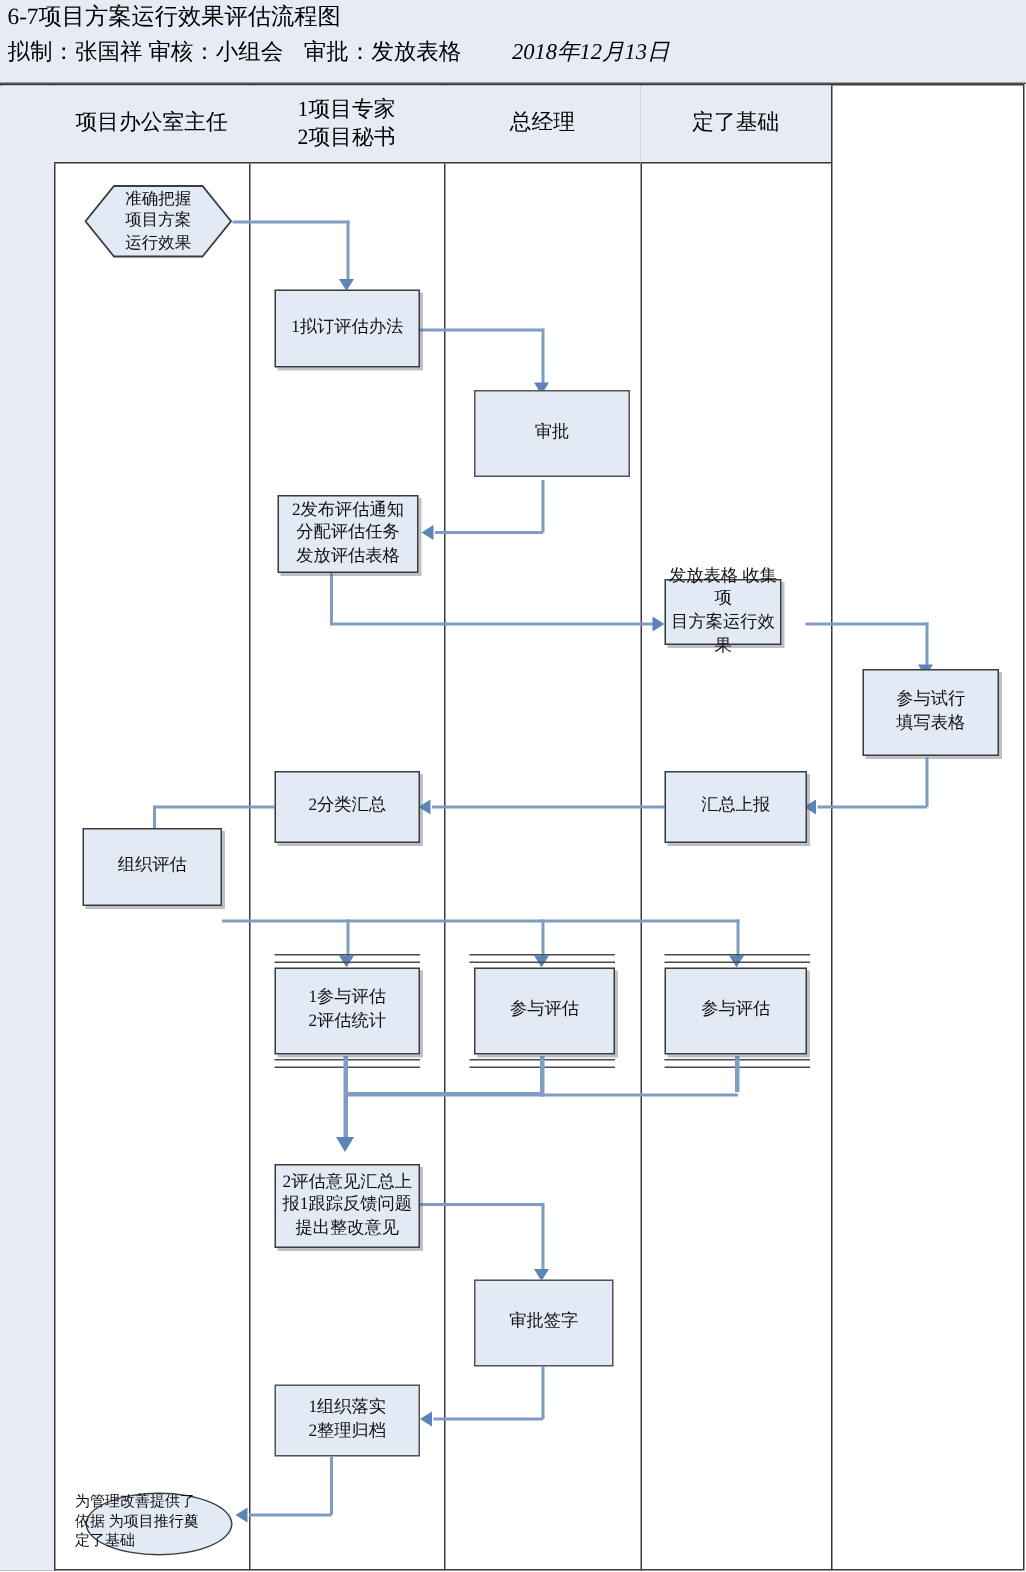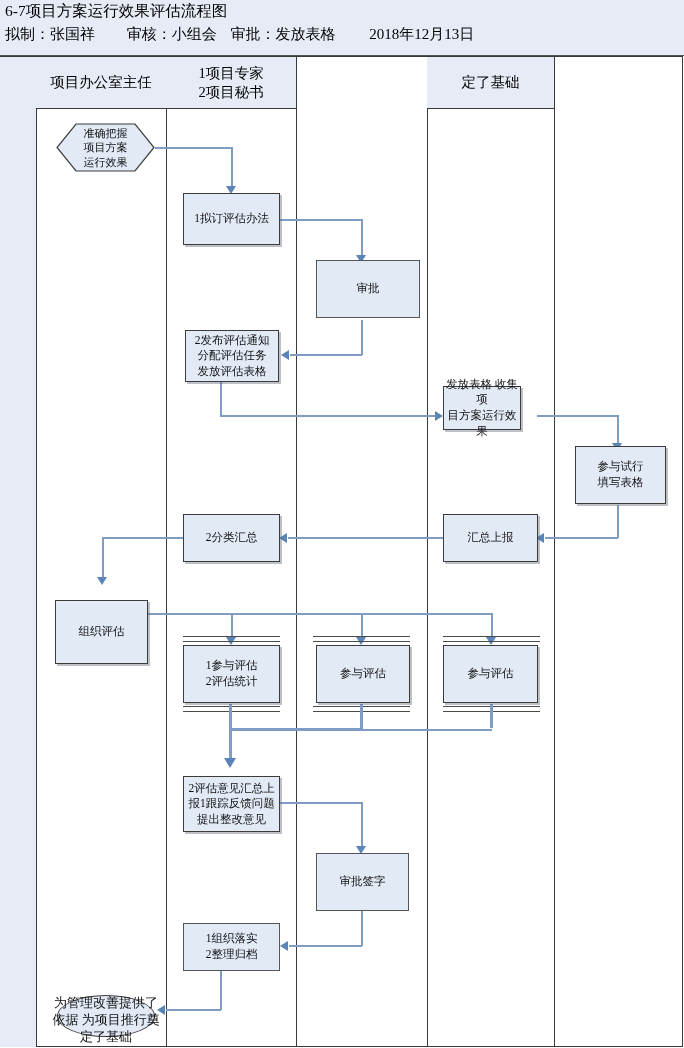--- a/index.html
+++ b/index.html
@@ -7,23 +7,23 @@
   #page{position:relative;width:684px;height:1048px;overflow:hidden;background:#fff;}
 
   
   .hdr{position:absolute;left:0;top:0;width:684px;height:56px;background:#e6ebf5;
        border-bottom:1px solid #555;box-sizing:border-box;}
   .hdr-title{position:absolute;left:5px;top:1px;font-size:15.5px;color:#000;
              letter-spacing:0px;white-space:nowrap;}
   .hdr-meta{position:absolute;left:5px;top:25px;font-size:15px;color:#000;white-space:nowrap;}
   .hdr-meta span{display:inline-block;}
   .m1{}
-  .m2{margin-left:28px;}
+  .m2{}
   .m3{margin-left:10px;}
-  .m4{margin-left:30px;font-family:"Liberation Serif",serif;}
+  .m4{margin-left:30px;font-family:"Liberation Serif",serif;font-style:italic;}
 
   
   .frame{position:absolute;left:0;top:56px;width:683px;height:991px;
          border:1px solid #3a3a3a;box-sizing:border-box;}
   .sidestrip{position:absolute;left:0;top:57px;width:36px;height:990px;background:#e6ebf5;}
   .vdiv{position:absolute;width:0;border-left:1px solid #3a3a3a;top:57px;height:990px;}
   .colhdr{position:absolute;top:57px;height:52px;background:#e6ebf5;
           border-bottom:1px solid #3a3a3a;box-sizing:border-box;
           display:flex;align-items:center;justify-content:center;text-align:center;
           font-size:14.5px;line-height:1.25;color:#000;}
@@ -35,21 +35,21 @@
         font-size:11.5px;line-height:1.35;color:#111;
         box-shadow:2px 2px 0 rgba(90,100,115,.40);}
   .node.plain{box-shadow:none;border:1px solid #555;}
   .hexwrap{position:absolute;}
   .hexwrap .hx{position:absolute;left:0;top:0;}
   .hextxt{position:absolute;left:0;top:0;width:100%;height:100%;
           display:flex;align-items:center;justify-content:center;text-align:center;
           font-size:11px;line-height:1.3;color:#111;}
   .ell{position:absolute;border:1px solid #3c3c3c;background:#e2eaf6;border-radius:50%;
        box-sizing:border-box;}
-  .elltxt{position:absolute;text-align:center;font-size:13px;line-height:1.3;color:#111;
+  .elltxt{position:absolute;font-size:10px;line-height:1.3;color:#111;
           white-space:normal;}
 
   
   .ln{position:absolute;background:#7f9dc4;}
   .lh{height:1.6px;}
   .lv{width:1.6px;}
   .lhb{height:3px;}
   .lvb{width:3px;}
   .arw{position:absolute;width:0;height:0;}
   .ad{border-left:5px solid transparent;border-right:5px solid transparent;border-top:8px solid #5b84b8;}
@@ -80,20 +80,21 @@
 
   <div class="vdiv" style="left:36px"></div>
   <div class="vdiv" style="left:166px"></div>
   <div class="vdiv" style="left:296px"></div>
   <div class="vdiv" style="left:427px"></div>
   <div class="vdiv" style="left:554px"></div>
 
   <div class="colhdr" style="left:36px;width:130px">项目办公室主任</div>
   <div class="colhdr" style="left:166px;width:130px;white-space:pre-line">1项目专家
 2项目秘书</div>
+  <div class="colhdr" style="left:296px;width:131px">总经理</div>
   <div class="colhdr" style="left:427px;width:127px">定了基础</div>
 
   <div class="ln lh" style="left:155px;top:147px;width:78px"></div>
   <div class="ln lv" style="left:231px;top:147px;height:41px"></div>
   <div class="arw ad" style="left:226px;top:186px"></div>
 
   <div class="ln lh" style="left:280px;top:219px;width:82px"></div>
   <div class="ln lv" style="left:361px;top:219px;height:38px"></div>
   <div class="arw ad" style="left:356px;top:255px"></div>
 
@@ -175,21 +176,21 @@
   <div class="node" style="left:443px;top:386px;width:78px;height:44px;white-space:pre-line">发放表格  收集项
 目方案运行效果</div>
 
   <div class="node" style="left:575px;top:446px;width:91px;height:58px;white-space:pre-line">参与试行
 填写表格</div>
 
   <div class="node" style="left:183px;top:514px;width:97px;height:48px">2分类汇总</div>
 
   <div class="node" style="left:443px;top:514px;width:95px;height:48px">汇总上报</div>
 
-  <div class="node" style="left:55px;top:600px;width:93px;height:64px">组织评估</div>
+  <div class="node" style="left:55px;top:552px;width:93px;height:52px">组织评估</div>
 
   <div class="node" style="left:183px;top:645px;width:97px;height:58px;white-space:pre-line">1参与评估
 2评估统计</div>
 
   <div class="node" style="left:316px;top:645px;width:94px;height:58px">参与评估</div>
 
   <div class="node" style="left:443px;top:645px;width:95px;height:58px">参与评估</div>
 
   <div class="node" style="left:183px;top:776px;width:97px;height:56px;white-space:pre-line">2评估意见汇总上
 报1跟踪反馈问题

